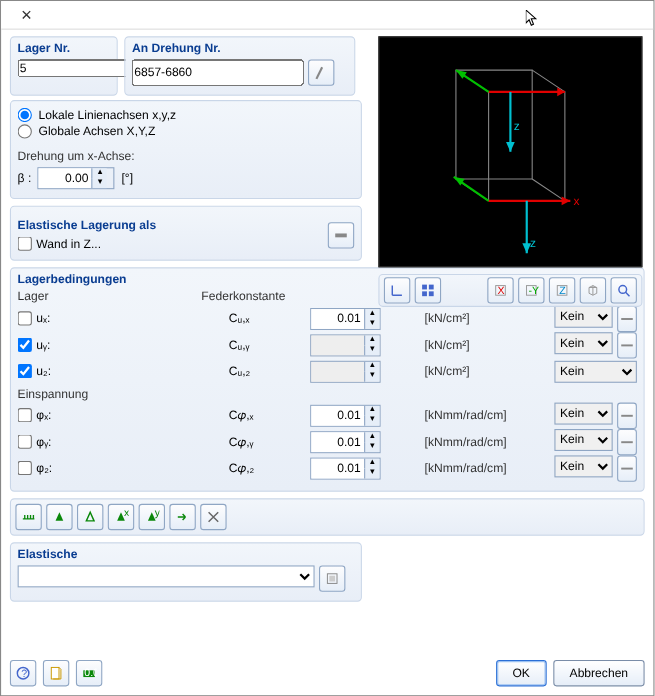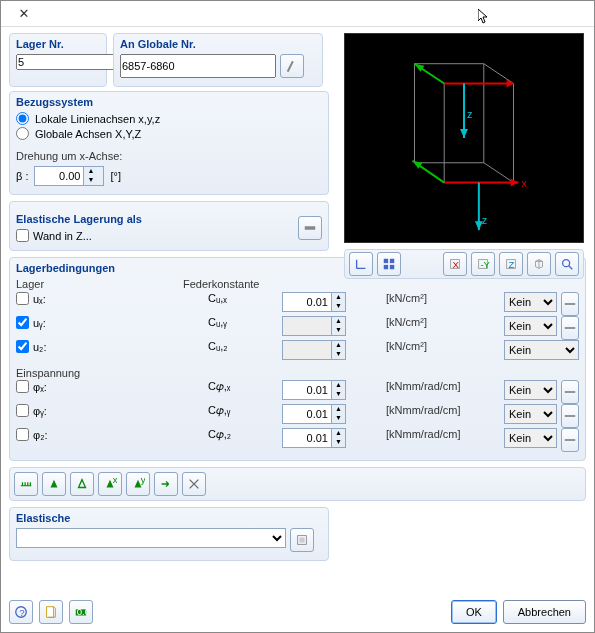--- a/index.html
+++ b/index.html
@@ -28,21 +28,21 @@
 .spinner div { height: 9px; border-left: 1px solid #8fa6c4; background: #e6eef8; text-align: center; font-size: 7px; line-height: 8px; cursor: pointer; }
 .elastische { width: 320px; height: 50px; display: flex; gap: 8px; align-items: flex-end; margin-bottom: 4px;}
 .elastische .chkcell { display:flex; align-items:center; gap:4px; }
 .toolstrip { position: absolute; top: 248px; right: 10px; width: 240px; height: 30px; display: flex; gap: 4px; align-items:center; background: linear-gradient(#f2f6fb,#e8eef7); border:1px solid #c9d6e8; border-radius:4px; padding:2px 4px;}
 .toolstrip .gap { flex:1; }
 .lagerbed { margin-top: 6px; }
 .subhdr { display: flex; margin: 4px 0 2px 0; }
 .col-lager { width: 120px; }
 .col-feder { width: 210px; padding-left: 47px; }
 .col-nicht { flex:1; }
-.crow { display: flex; align-items: flex-start; height: 23px; margin:1px 0;gap:36px;}
+.crow { display: flex; align-items: center; height: 23px; margin:1px 0;gap:36px;}
 .crow .ck { width: 60px; display:flex; align-items:center; gap:4px;}
 .crow .sym { width: 60px; color:#333;}
 .crow .coef { width: 38px; }
 .crow .num { width: 64px; }
 .crow .unit { width: 80px; color:#333; padding-left:4px;}
 .crow .sel { flex:1; margin-left: 6px; display:flex; gap:4px;}
 select { border:1px solid #8fa6c4; height:20px; background:#f0f0f0; width:100%; }
 .numfield.dis input { background:#eee; }
 .numfield.dis { background:#eee; }
 .einsp { margin-top:4px;}
@@ -70,34 +70,33 @@
 </div>
 
 <div class="content">
 
   <div class="row1">
     <div class="group lager-nr">
       <div class="group-title">Lager Nr.</div>
       <input class="field" value="5" style="">
     </div>
     <div class="group an-linien">
-      <div class="group-title">An Globale Nr.</div>
+      <div class="group-title">An Drehung Nr.</div>
       <div class="inputrow">
         <input class="field" style="width: 156px;" value="6857-6860">
         <div class="iconbtn">
           <svg viewBox="0 0 16 16">
               <path d="M2 14 L8 2 L10 3 L4 15 Z" fill="#888"></path>
             </svg>
         </div>
       </div>
     </div>
   </div>
 
   <div class="group bezug">
-    <div class="group-title">Bezugssystem</div>
     <label class="radio-row">
       <input type="radio" checked="" style="">
       <span>Lokale Linienachsen x,y,z</span>
     </label>
     <label class="radio-row">
       <input type="radio" style="">
       <span>Globale Achsen X,Y,Z</span>
     </label>
     <div style="height:8px"></div>
     <div class="lbl">Drehung um x-Achse:</div>

